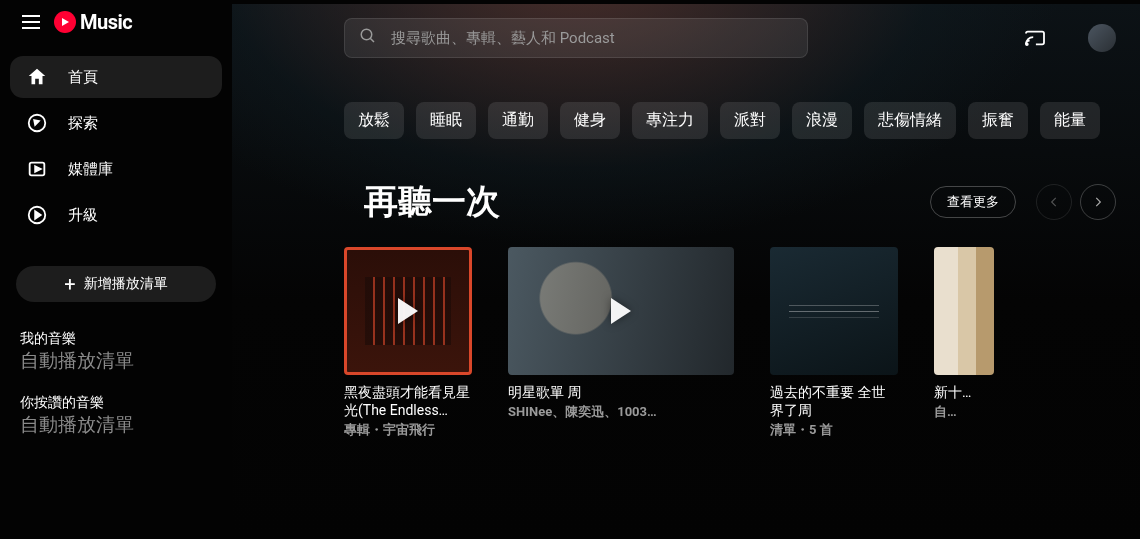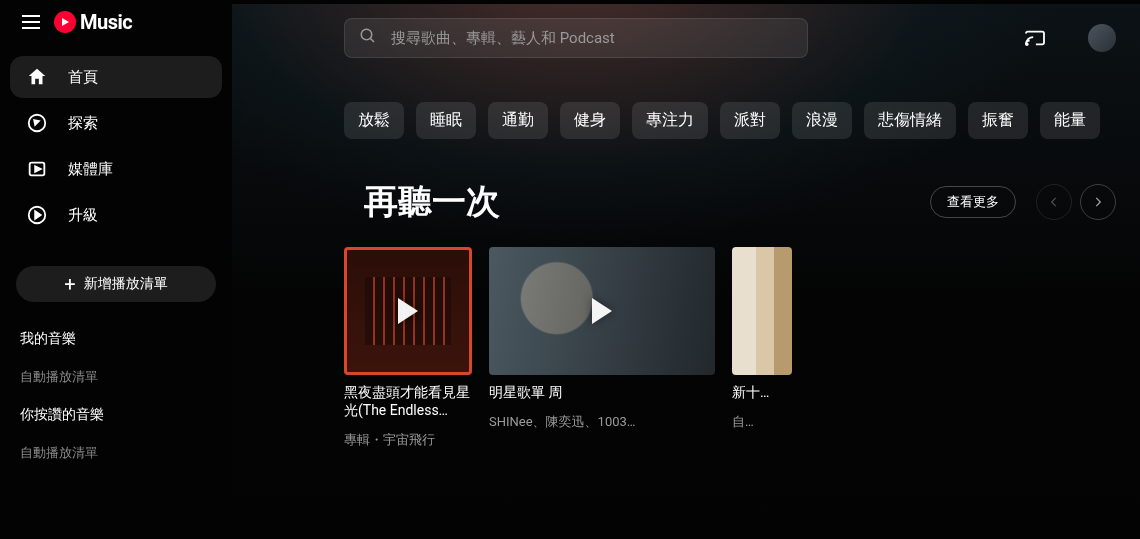--- a/index.html
+++ b/index.html
@@ -103,23 +103,23 @@
 }
 
 .lib-group {
   padding: 10px 20px;
 }
 .lib-title {
   font-size: 14px;
   color: #fff;
 }
 .lib-sub {
-  font-size: 13px;
+  font-size: 19px;
   color: #8a8a8a;
-  margin-top: 20px;
+  margin-top: 0;
 }
 
 
 .main {
   position: absolute;
   left: 232px;
   top: 4px;
   width: 908px;
   height: 539px;
   background:
@@ -208,21 +208,21 @@
   align-items: center;
   justify-content: center;
   margin-left: 8px;
   cursor: pointer;
   color: #aaa;
 }
 .circle-btn.disabled { opacity: 0.45; cursor: default; }
 
 .card-row {
   display: flex;
-  gap: 17px;
+  gap: 36px;
   margin-top: 22px;
   overflow: hidden;
 }
 .card {
   flex: 0 0 128px;
   width: 128px;
 }
 .card.wide { flex: 0 0 226px; width: 226px; }
 .thumb {
   width: 100%;
@@ -247,26 +247,27 @@
   margin-top: 8px;
   line-height: 1.3;
   display: -webkit-box;
   -webkit-line-clamp: 2;
   -webkit-box-orient: vertical;
   overflow: hidden;
 }
 .card-sub {
   font-size: 13px;
   color: #9a9a9a;
-  margin-top: 13px;
+  margin-top: 3px;
   line-height: 1.3;
   display: -webkit-box;
   -webkit-line-clamp: 2;
   -webkit-box-orient: vertical;
   overflow: hidden;
+  font-weight: bold;
 }
 
 
 .art0 { background: linear-gradient(180deg,#2b0e08,#3b140b); border:3px solid #d9472a; display:flex; align-items:center; justify-content:center; }
 .art0::before{
   content:"";
   width:70%; height:55%;
   background:
     repeating-linear-gradient(90deg,#1a0a07 0 8px,#d9472a 8px 10px);
   opacity:0.6;
@@ -421,20 +422,25 @@
       </div>
 
       <div class="card wide">
         <div class="thumb art1">
           <div class="play-overlay"></div>
         </div>
         <div class="card-title">明星歌單 周</div>
         <div class="card-sub">SHINee、陳奕迅、1003…</div>
       </div>
 
+      <div class="card">
+        <div class="thumb art2"></div>
+        <div class="card-title">過去的不重要 全世界了周</div>
+        <div class="card-sub">清單・5 首</div>
+      </div>
 
 
       <div class="card" style="flex:0 0 60px; width:60px;">
         <div class="thumb art4"></div>
         <div class="card-title">新十…</div>
         <div class="card-sub">自…</div>
       </div>
 
     </div>
   </div>

